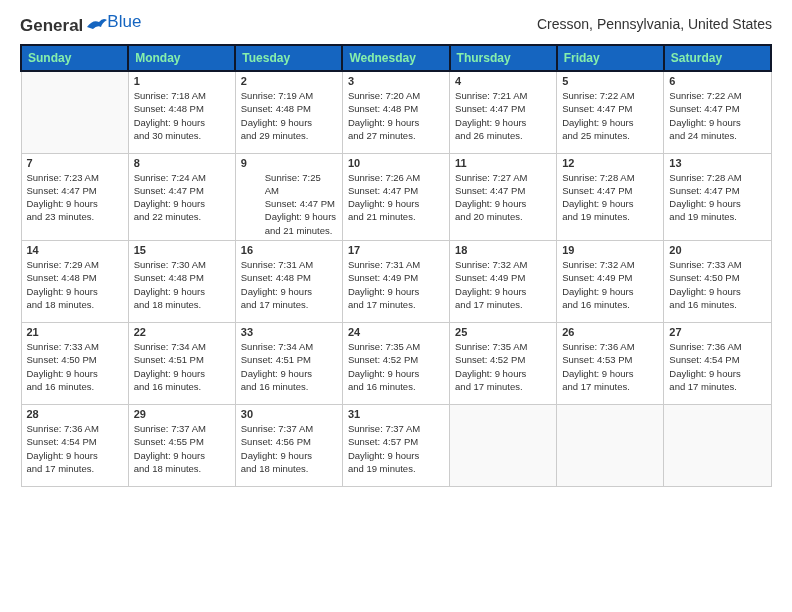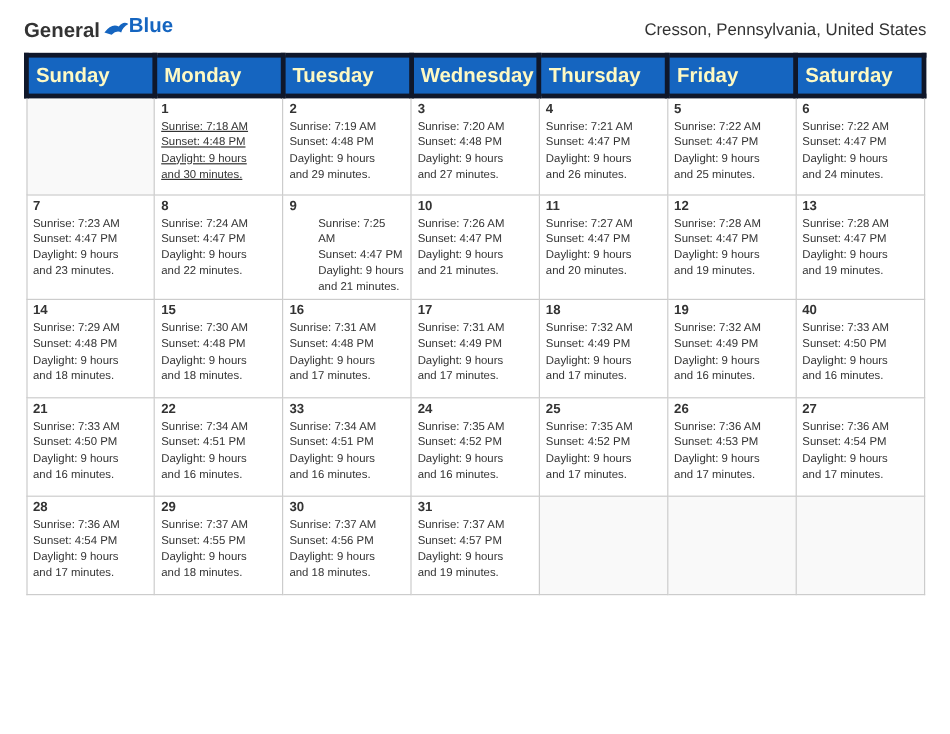--- a/index.html
+++ b/index.html
@@ -35,26 +35,26 @@
       font-size: 14px;
       color: #333;
     }
     .calendar-table {
       width: 100%;
       border-collapse: collapse;
       table-layout: fixed;
     }
     .calendar-table th {
       background: #1565c0;
-      color: #fef9c3;
-      font-size: 17px;
+      color: #86efac;
+      font-size: 12px;
       font-weight: bold;
       padding: 5px 6px;
       text-align: left;
-      border: 4px solid #0f172a;
+      border: 2px solid #0f172a;
     }
     .calendar-table td {
       border: 1px solid #ccc;
       vertical-align: top;
       padding: 3px 5px;
       font-size: 10px;
       color: #333;
       height: 82px;
       width: calc(100% / 7);
     }
@@ -83,21 +83,21 @@
 <div class="page">
   <div class="header">
     <div class="logo-container">
       <div style="display:flex; flex-direction:row; align-items:flex-start;">
         <div style="display:flex; align-items:center;">
           <span style="font-size:17px; font-weight:bold; color:#333;">General</span>
           <svg width="22" height="18" viewBox="0 0 22 18" style="margin-left:2px;">
             <path d="M2 10 Q8 2 14 5 Q18 0 22 3 Q17 6 16 10 Q12 8 8 12 Z" fill="#1565c0"></path>
           </svg>
         </div>
-        <span style="font-size:17px; font-weight:bold; color:#1565c0; margin-top:-4px;">Blue</span>
+        <span style="font-size:17px; font-weight:normal; color:#1565c0; margin-top:-4px;">Blue</span>
       </div>
     </div>
     <div class="title-block">
       <div class="location">Cresson, Pennsylvania, United States</div>
     </div>
   </div>
 
   <table class="calendar-table">
     <thead>
       <tr>
@@ -108,21 +108,21 @@
         <th>Thursday</th>
         <th>Friday</th>
         <th>Saturday</th>
       </tr>
     </thead>
     <tbody id="calendar-body">
     <tr>
           <td class="empty-cell"></td>
           <td>
             <span class="day-number">1</span>
-            <div class="day-info" style="white-space: pre-line; text-decoration: underline;">Sunrise: 7:18 AM
+            <div class="day-info" style="white-space: pre-line;">Sunrise: 7:18 AM
 Sunset: 4:48 PM
 Daylight: 9 hours
 and 30 minutes.</div>
           </td>
           <td>
             <span class="day-number">2</span>
             <div class="day-info" style="white-space: pre-line;">Sunrise: 7:19 AM
 Sunset: 4:48 PM
 Daylight: 9 hours
 and 29 minutes.</div>
@@ -244,21 +244,21 @@
 and 17 minutes.</div>
           </td>
           <td>
             <span class="day-number">19</span>
             <div class="day-info" style="white-space: pre-line;">Sunrise: 7:32 AM
 Sunset: 4:49 PM
 Daylight: 9 hours
 and 16 minutes.</div>
           </td>
           <td>
-            <span class="day-number">40</span>
+            <span class="day-number">20</span>
             <div class="day-info" style="white-space: pre-line;">Sunrise: 7:33 AM
 Sunset: 4:50 PM
 Daylight: 9 hours
 and 16 minutes.</div>
           </td>
         </tr>
         <tr>
           <td>
             <span class="day-number">21</span>
             <div class="day-info" style="white-space: pre-line;">Sunrise: 7:33 AM

